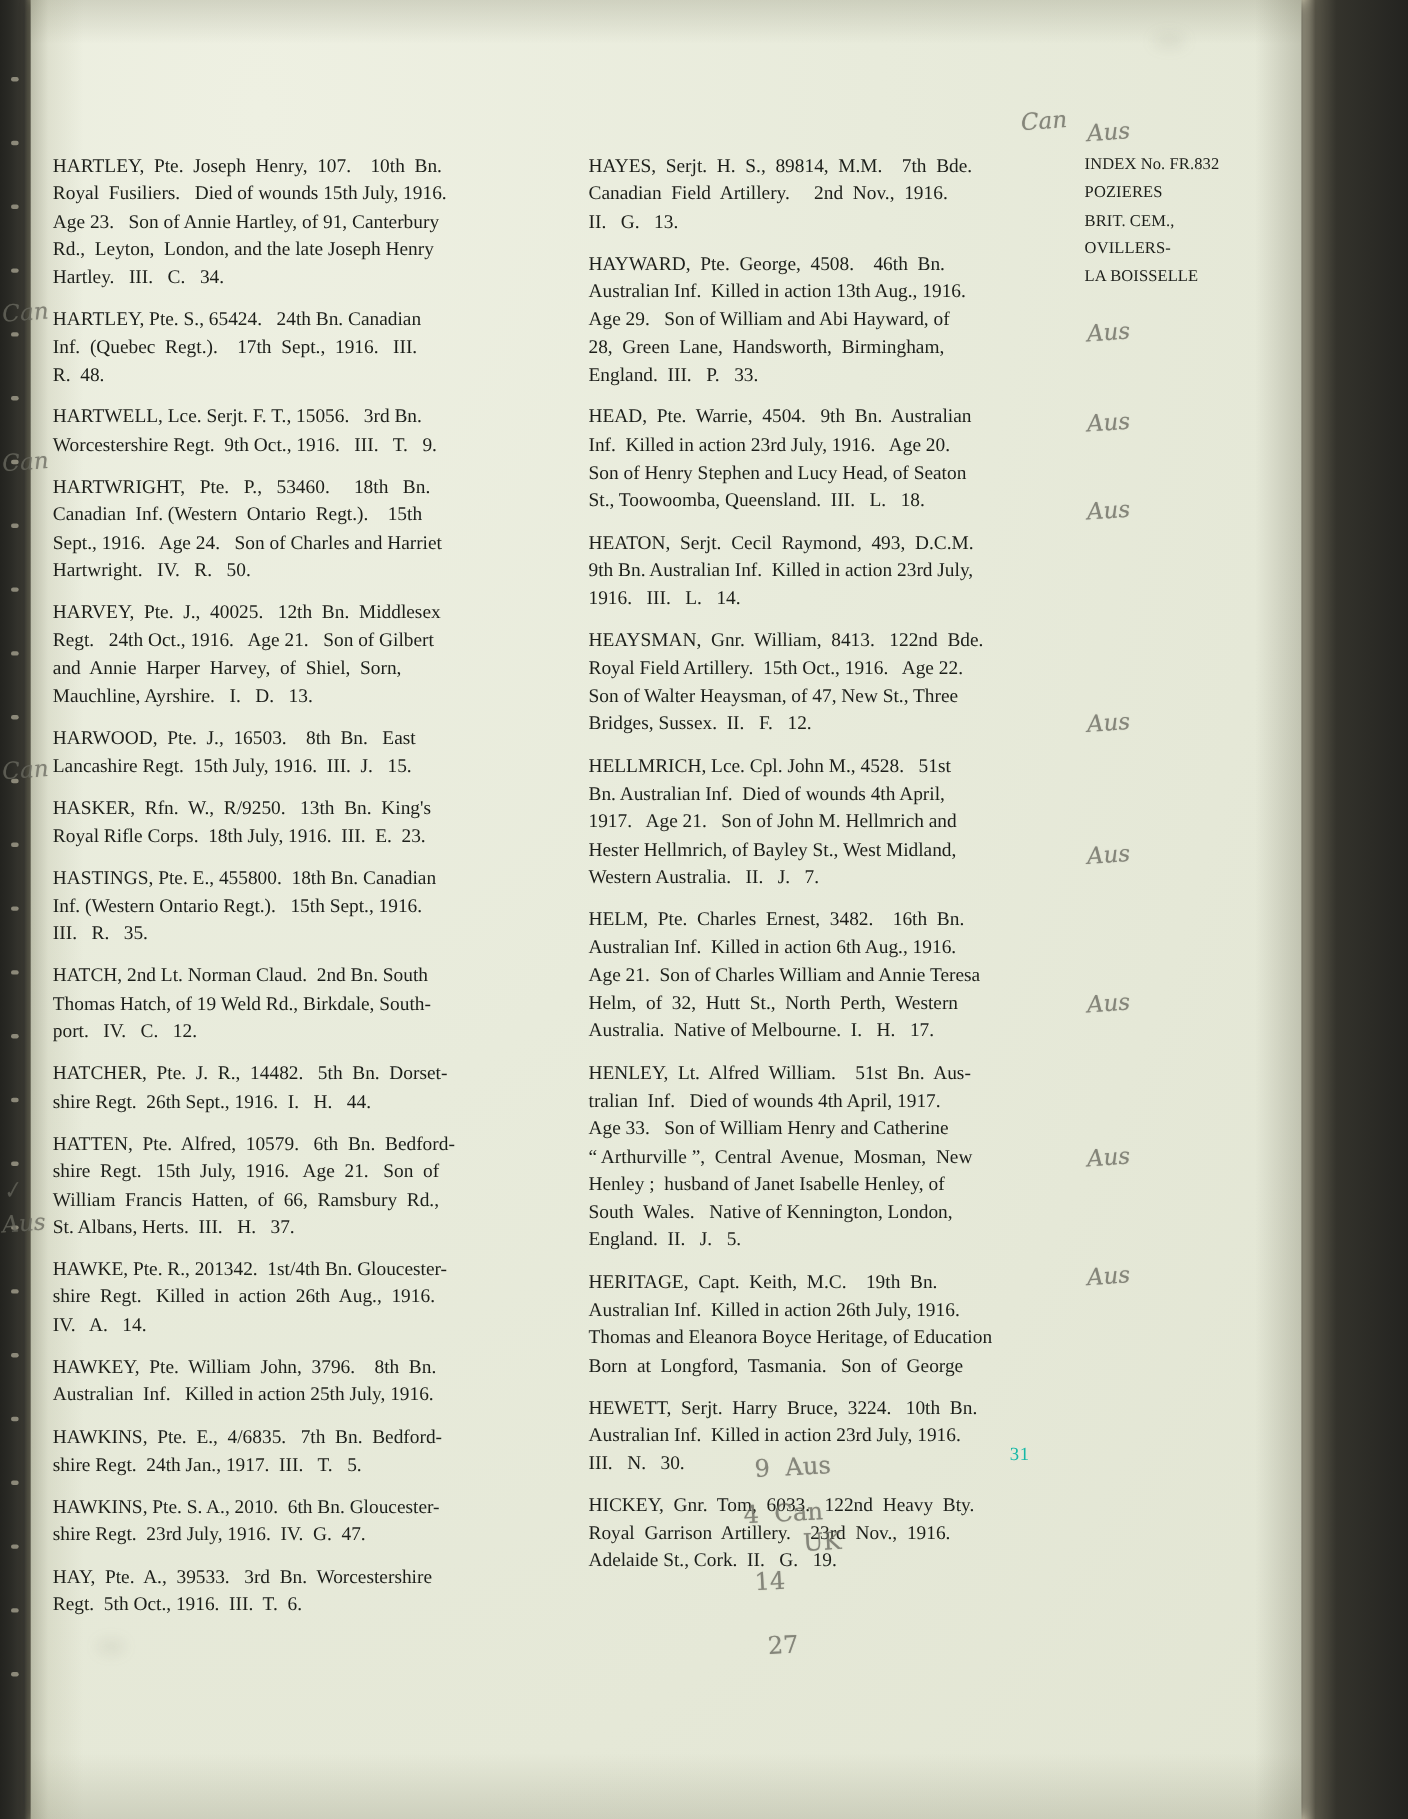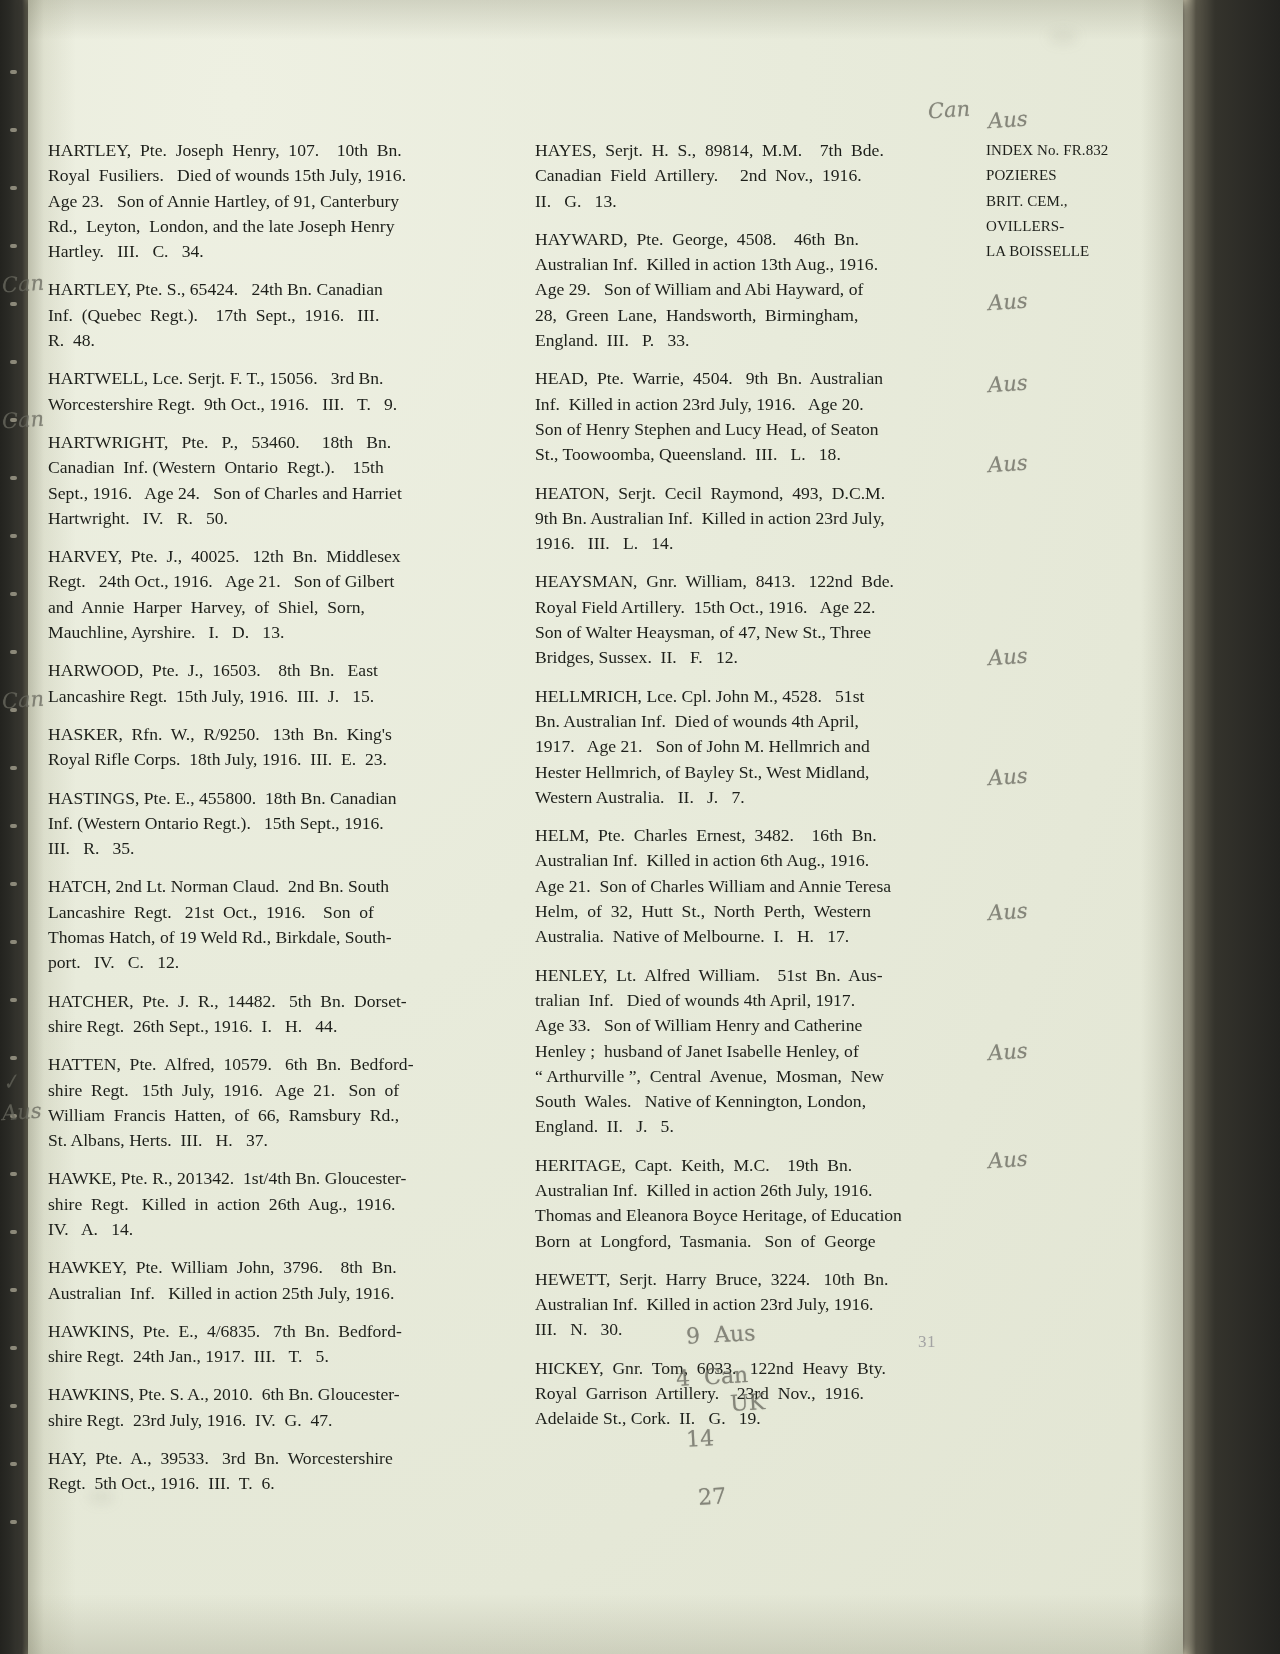--- a/index.html
+++ b/index.html
@@ -80,23 +80,22 @@
     line-height:25.3px;
     color:#1d1f1a;
     letter-spacing:.1px;
   }
   .indexblock .il{display:block;white-space:pre;}
 
   
   .pageno{
     position:absolute;
     left:890px;top:1312px;
-    font-size:17px;color:#a3a3a3;
+    font-size:17px;color:#14b8a6;
     letter-spacing:.5px;
-    margin-top:20px;
   }
 
   
   .pencil{
     position:absolute;
     color:#6a6a60;
     font-family:"DejaVu Serif",serif;
     font-style:italic;
     font-size:21px;
     opacity:.78;
@@ -202,21 +201,20 @@
             <span class="ln">HASKER,  Rfn.  W.,  R/9250.   13th  Bn.  King's</span>
             <span class="ln">Royal Rifle Corps.  18th July, 1916.  III.  E.  23.</span>
           </div>
           <div class="entry">
             <span class="ln">HASTINGS, Pte. E., 455800.  18th Bn. Canadian</span>
             <span class="ln">Inf. (Western Ontario Regt.).   15th Sept., 1916.</span>
             <span class="ln">III.   R.   35.</span>
           </div>
           <div class="entry">
             <span class="ln">HATCH, 2nd Lt. Norman Claud.  2nd Bn. South</span>
-            <span class="ln">Lancashire  Regt.   21st  Oct.,  1916.    Son  of</span>
             <span class="ln">Thomas Hatch, of 19 Weld Rd., Birkdale, South-</span>
             <span class="ln">port.   IV.   C.   12.</span>
           </div>
           <div class="entry">
             <span class="ln">HATCHER,  Pte.  J.  R.,  14482.   5th  Bn.  Dorset-</span>
             <span class="ln">shire Regt.  26th Sept., 1916.  I.   H.   44.</span>
           </div>
           <div class="entry">
             <span class="ln">HATTEN,  Pte.  Alfred,  10579.   6th  Bn.  Bedford-</span>
             <span class="ln">shire  Regt.   15th  July,  1916.   Age  21.   Son  of</span>
@@ -286,22 +284,22 @@
             <span class="ln">HELM,  Pte.  Charles  Ernest,  3482.    16th  Bn.</span>
             <span class="ln">Australian Inf.  Killed in action 6th Aug., 1916.</span>
             <span class="ln">Age 21.  Son of Charles William and Annie Teresa</span>
             <span class="ln">Helm,  of  32,  Hutt  St.,  North  Perth,  Western</span>
             <span class="ln">Australia.  Native of Melbourne.  I.   H.   17.</span>
           </div>
           <div class="entry">
             <span class="ln">HENLEY,  Lt.  Alfred  William.    51st  Bn.  Aus-</span>
             <span class="ln">tralian  Inf.   Died of wounds 4th April, 1917.</span>
             <span class="ln">Age 33.   Son of William Henry and Catherine</span>
+            <span class="ln">“ Arthurville ”,  Central  Avenue,  Mosman,  New</span>
             <span class="ln">Henley ;  husband of Janet Isabelle Henley, of</span>
-            <span class="ln">“ Arthurville ”,  Central  Avenue,  Mosman,  New</span>
             <span class="ln">South  Wales.   Native of Kennington, London,</span>
             <span class="ln">England.  II.   J.   5.</span>
           </div>
           <div class="entry">
             <span class="ln">HERITAGE,  Capt.  Keith,  M.C.    19th  Bn.</span>
             <span class="ln">Australian Inf.  Killed in action 26th July, 1916.</span>
             <span class="ln">Thomas and Eleanora Boyce Heritage, of Education</span>
             <span class="ln">Born  at  Longford,  Tasmania.   Son  of  George</span>
           </div>
           <div class="entry">

